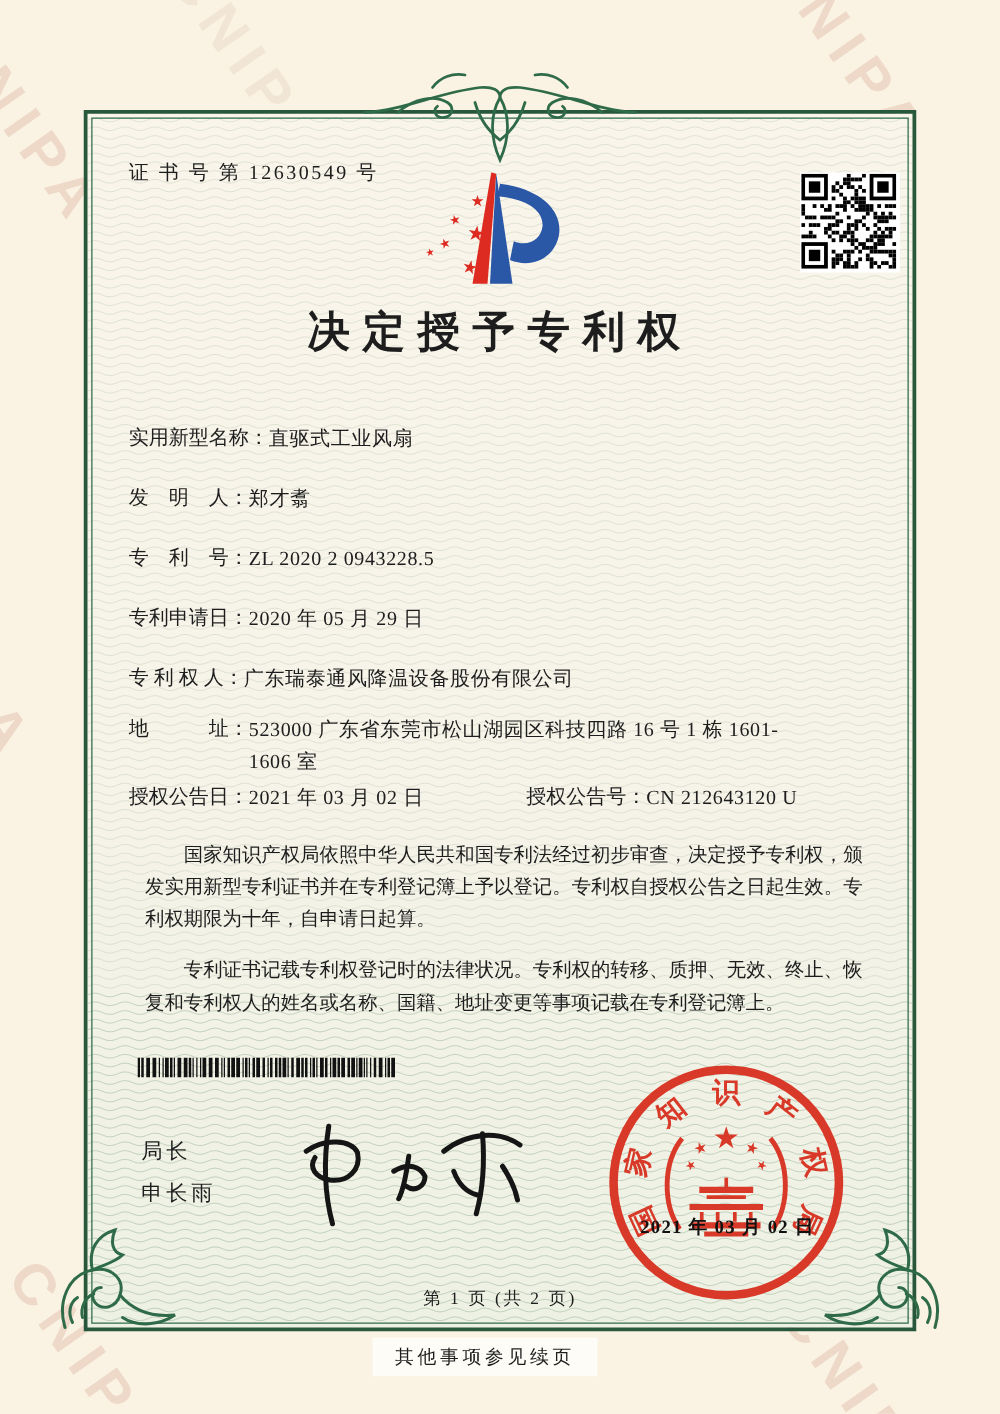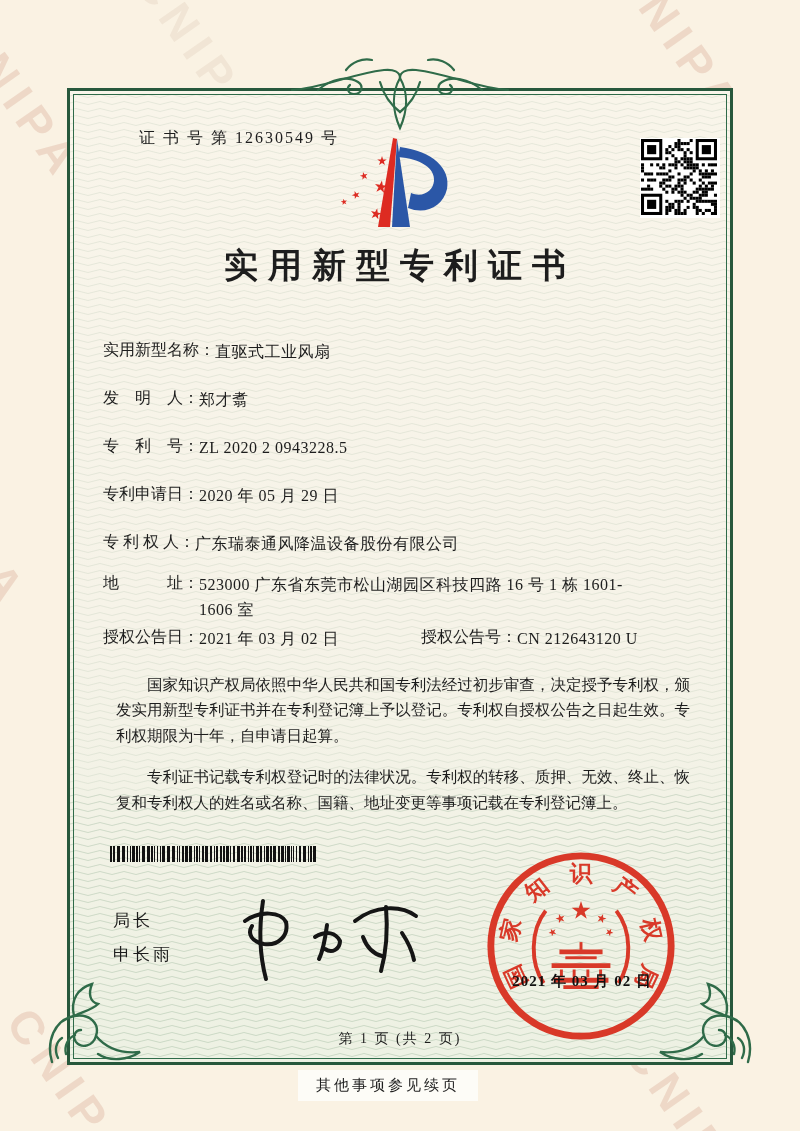--- a/index.html
+++ b/index.html
@@ -29,21 +29,21 @@
   .frame-inner{
     position:absolute;left:3px;top:3px;right:3px;bottom:3px;
     border:1px solid #2f6b49;
   }
   .guilloche{position:absolute;left:0;top:0;width:100%;height:100%;z-index:0;}
   .ornament{position:absolute;z-index:3;pointer-events:none;}
   
   .content{position:absolute;left:0;top:0;width:800px;height:1131px;z-index:4;}
   .cert-no{
     position:absolute;left:103px;top:128px;
-    font-size:16px;letter-spacing:2px;margin-left:36px;
+    font-size:16px;letter-spacing:2px;
   }
   .logo{position:absolute;left:333px;top:133px;width:122px;height:97px;}
   .qr{position:absolute;left:640px;top:138px;width:78px;height:78px;background:#fff;padding:1px;}
   .title{
     position:absolute;left:0;top:243px;width:800px;text-align:center;
     font-size:34px;font-weight:bold;letter-spacing:10px;
   }
   .fields{position:absolute;left:103px;top:340px;width:606px;}
   .frow{position:absolute;left:0;font-size:16px;}
   .flabel{display:inline-block;vertical-align:top;white-space:nowrap;}
@@ -503,21 +503,21 @@
         <rect x="6" y="6" width="9" height="9" fill="#000"></rect>
         <rect x="54" y="0" width="21" height="21" fill="#000"></rect>
         <rect x="57" y="3" width="15" height="15" fill="#fff"></rect>
         <rect x="60" y="6" width="9" height="9" fill="#000"></rect>
         <rect x="0" y="54" width="21" height="21" fill="#000"></rect>
         <rect x="3" y="57" width="15" height="15" fill="#fff"></rect>
         <rect x="6" y="60" width="9" height="9" fill="#000"></rect>
       </svg>
   </div>
 
-  <div class="title">实用新型专利证书</div>
+  <div class="title">决定授予专利权</div>
 
   <div class="fields">
     <div class="frow" style="top:0px">
       <span class="flabel">实用新型名称：</span><span class="fvalue">直驱式工业风扇</span>
     </div>
     <div class="frow" style="top:48px">
       <span class="flabel">发　明　人：</span><span class="fvalue">郑才翥</span>
     </div>
     <div class="frow" style="top:96px">
       <span class="flabel">专　利　号：</span><span class="fvalue">ZL 2020 2 0943228.5</span>

